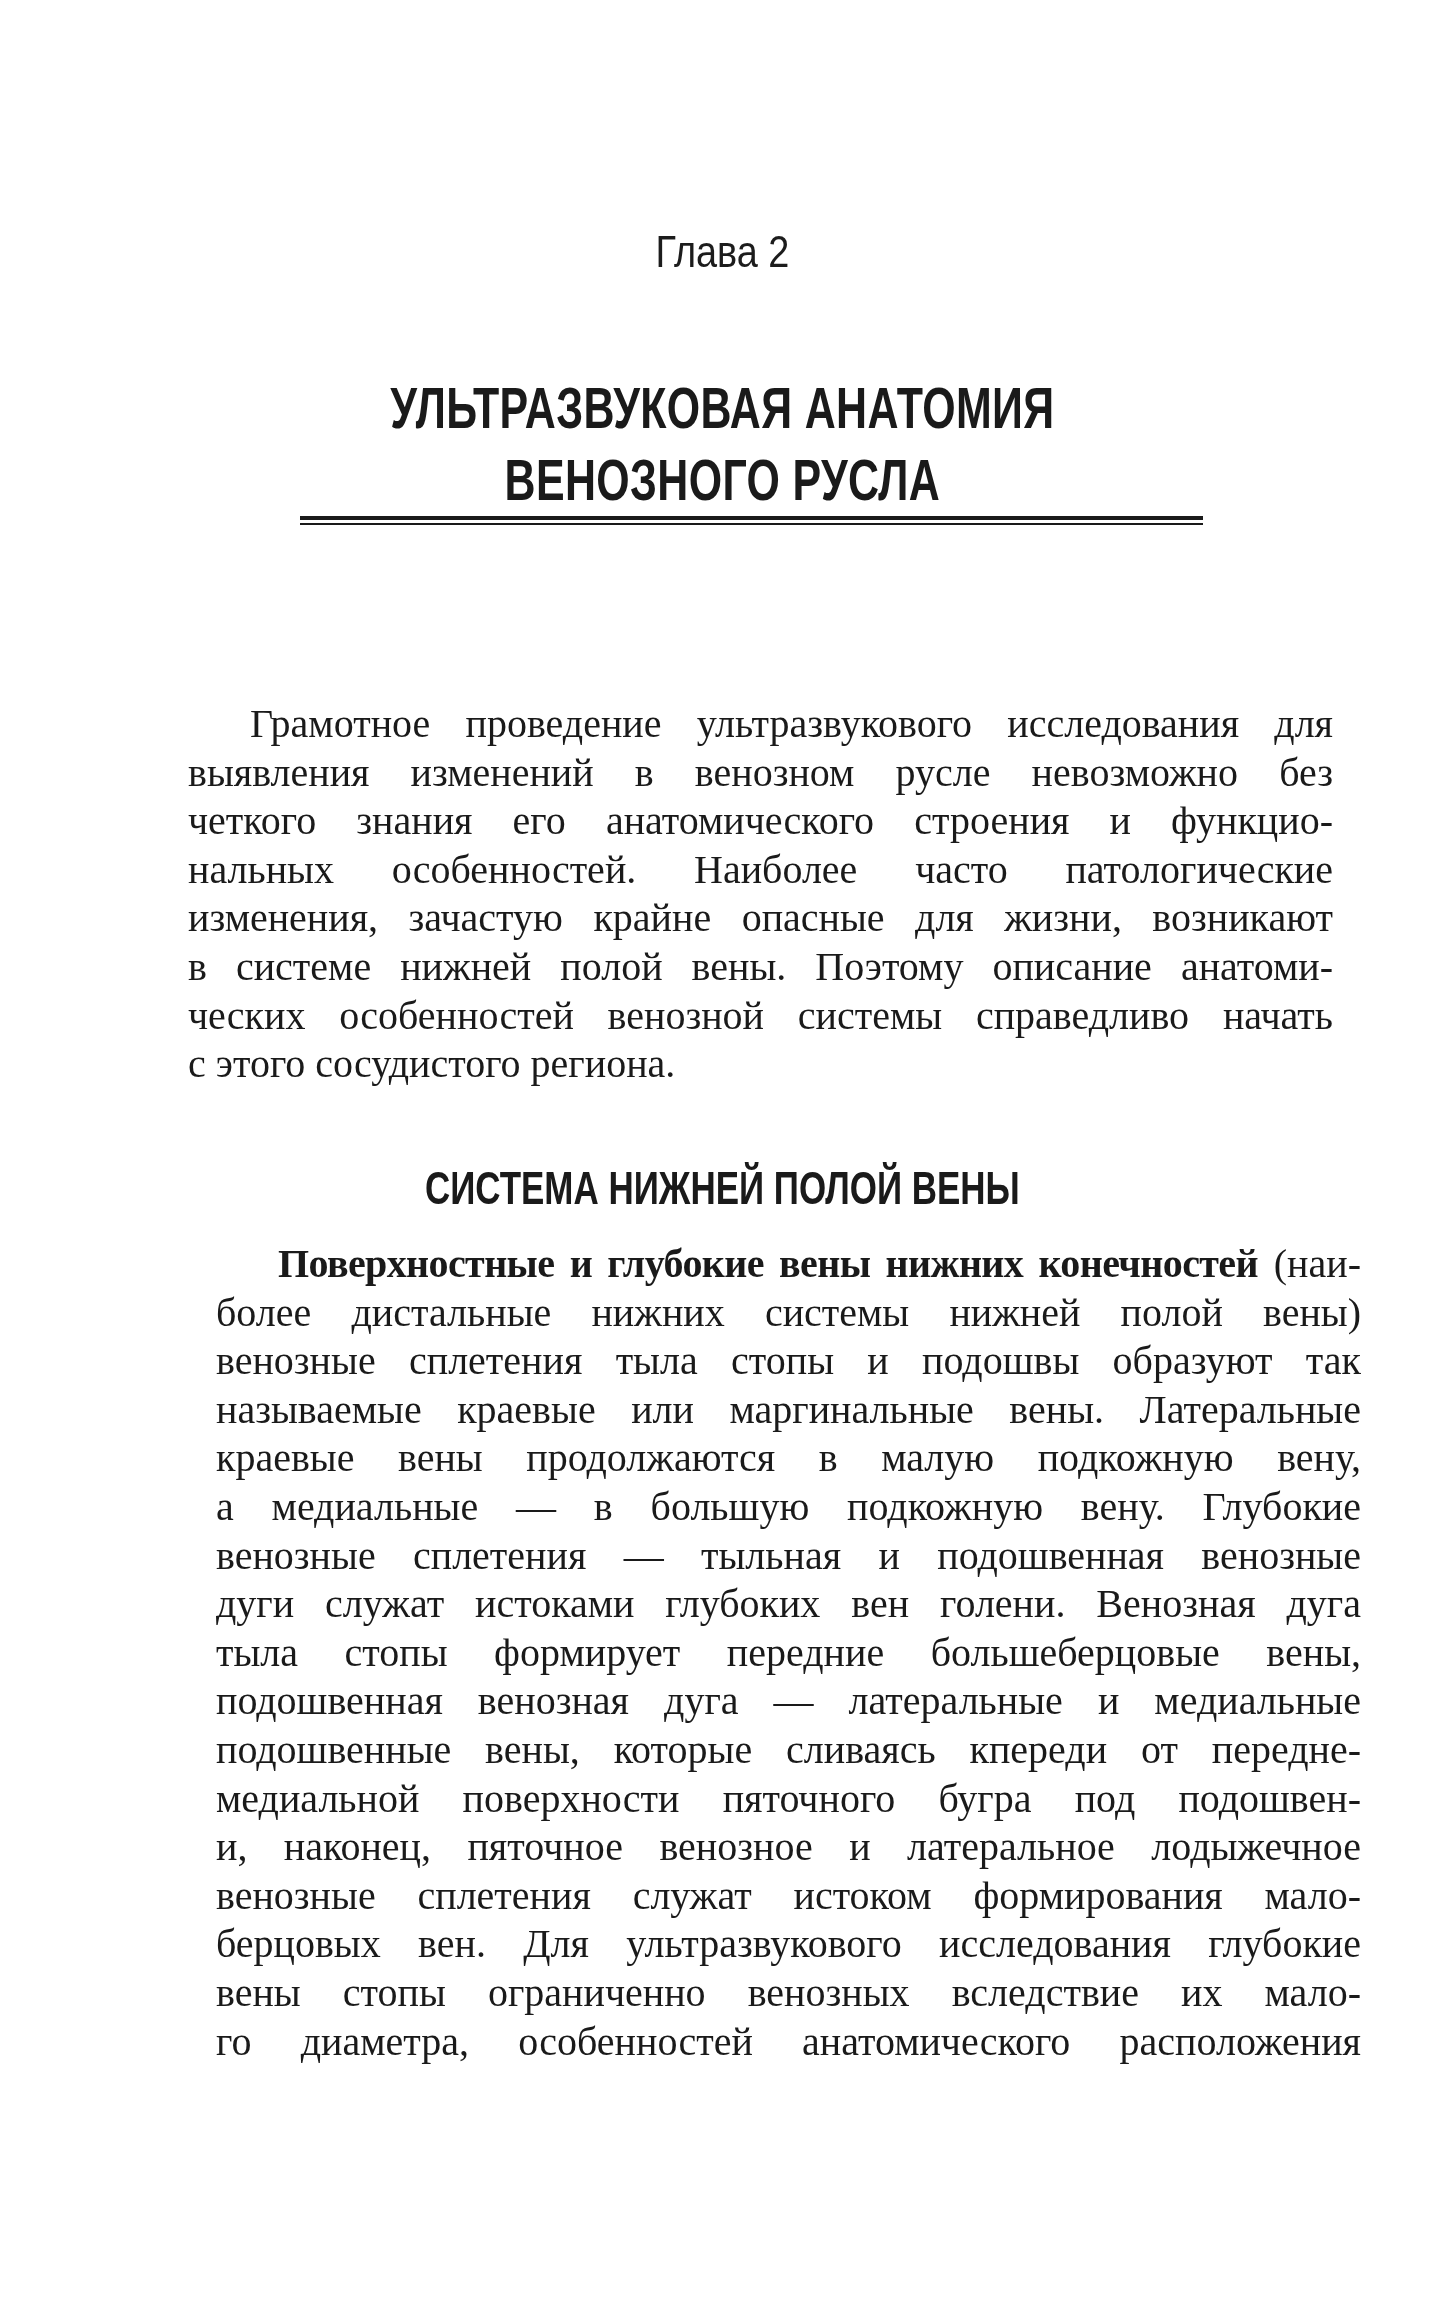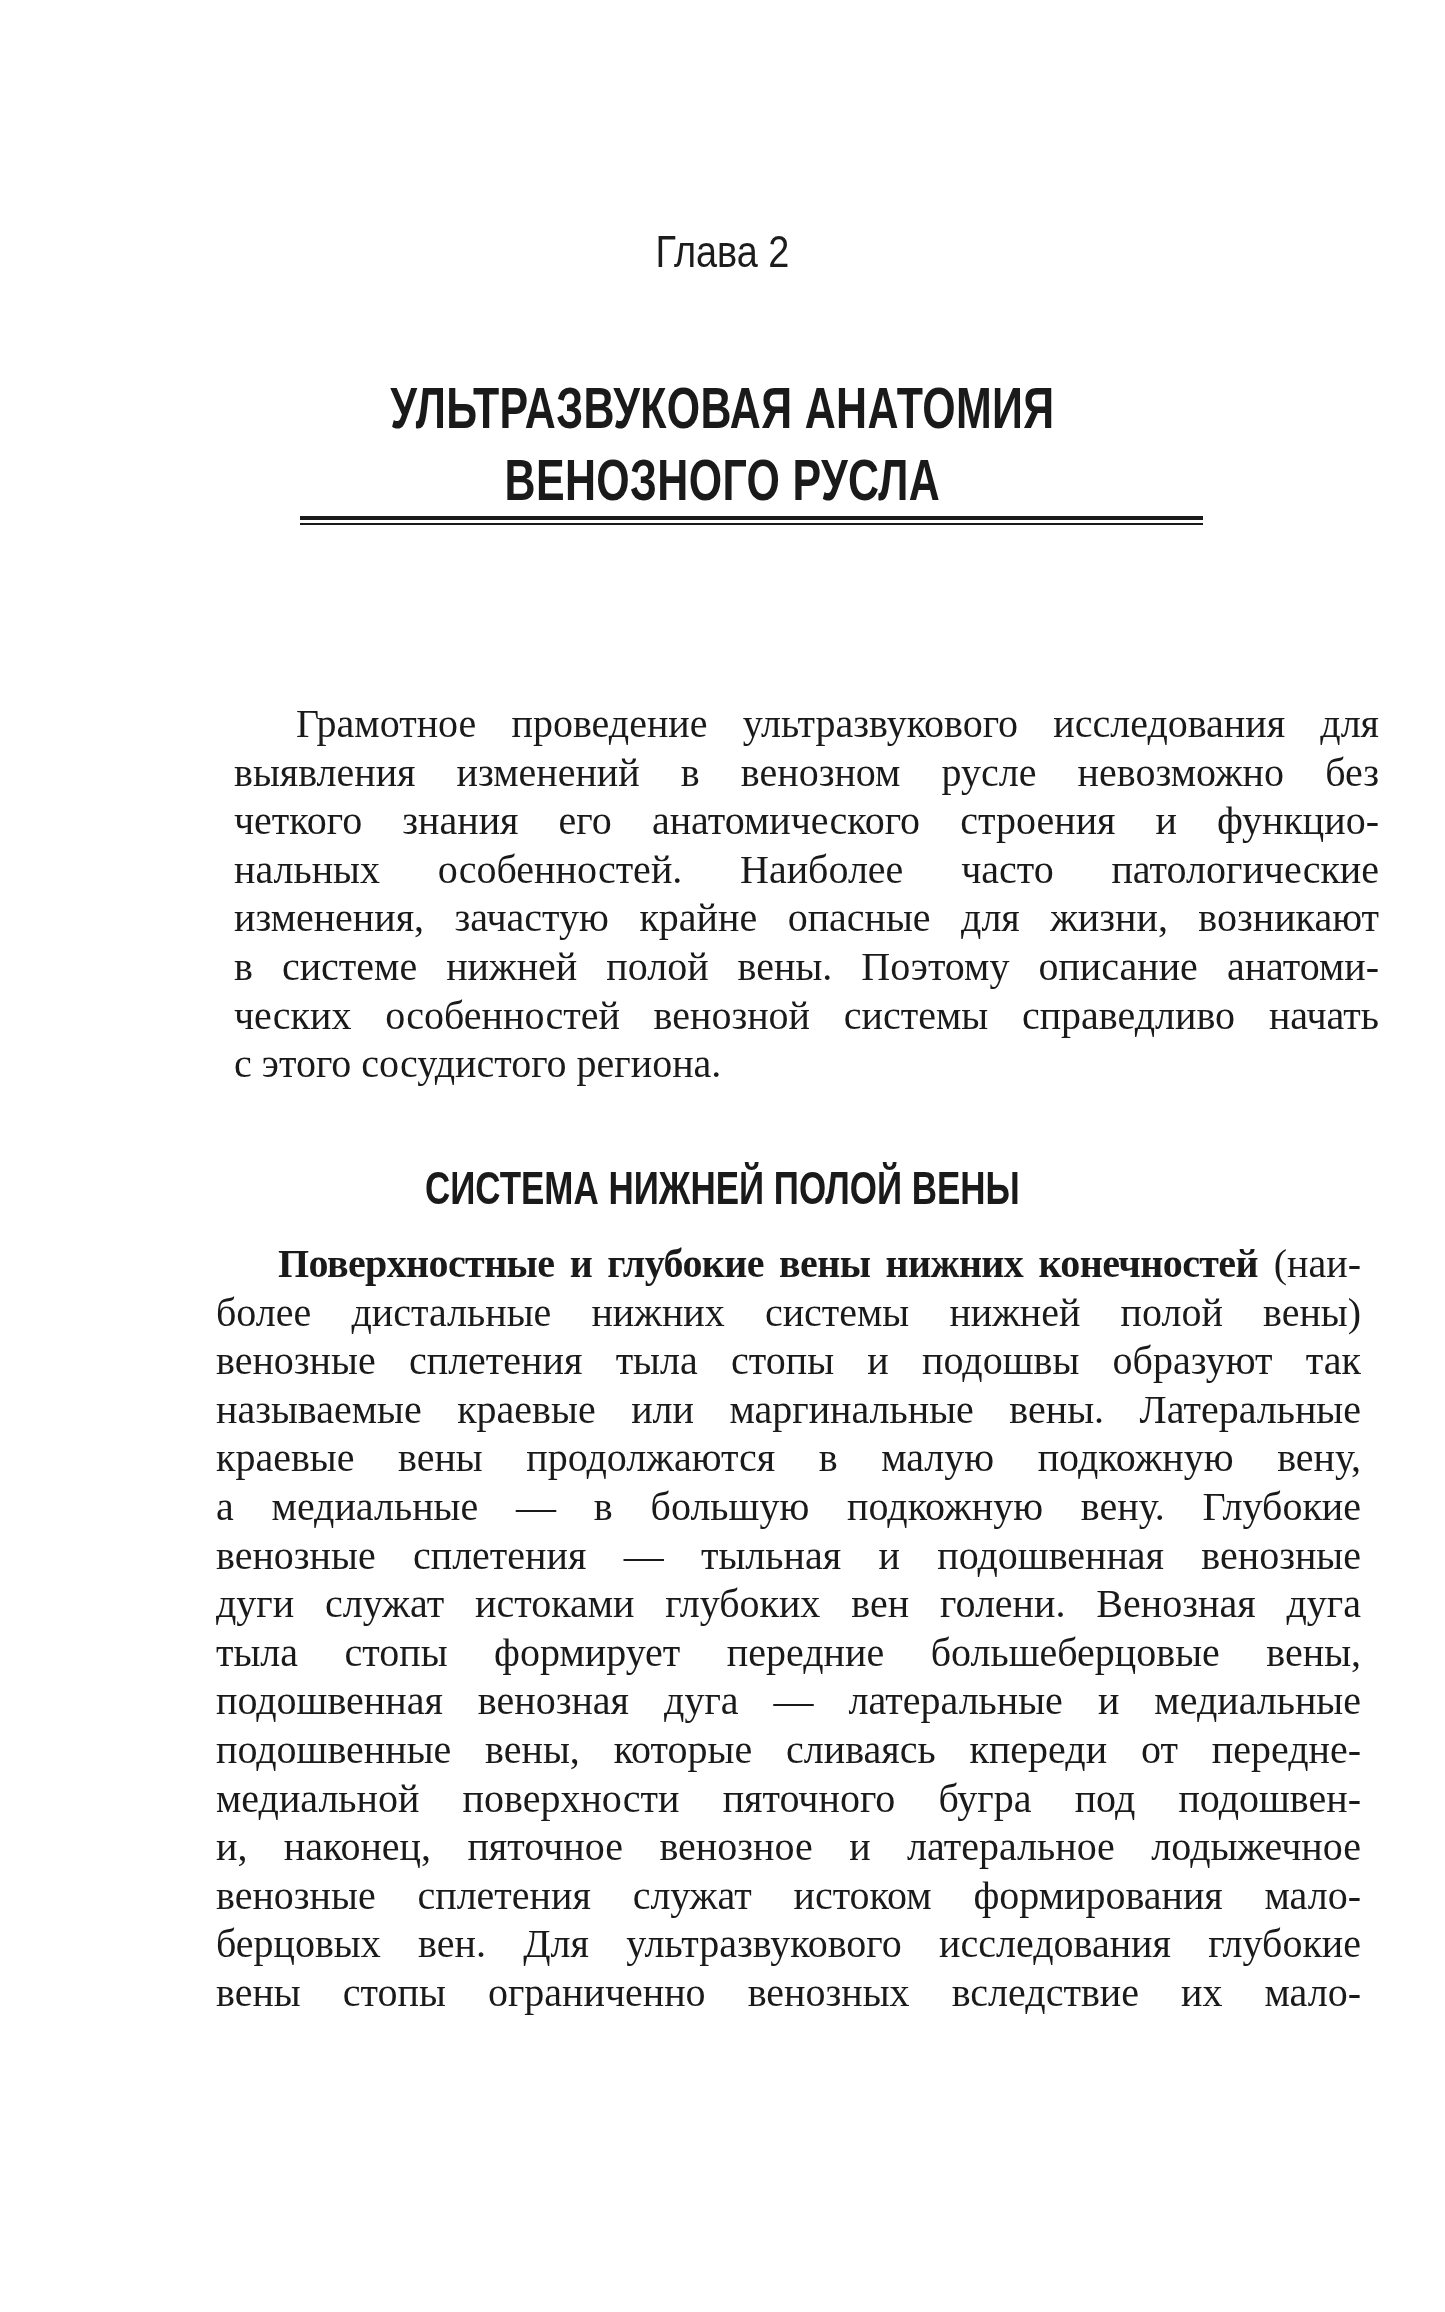--- a/index.html
+++ b/index.html
@@ -82,21 +82,21 @@
       white-space: nowrap;
       height: 48.6px;
       overflow: visible;
     }
     .text-block .line.last {
       text-align-last: left;
     }
     .text-block .line.indent {
       padding-left: 62px;
     }
-    .para-1 { top: 700px; margin-left: 46px; }
+    .para-1 { top: 700px; }
     .para-2 { top: 1240px; margin-left: 28px; }
     .section-heading {
       position: absolute;
       top: 1160px;
       left: 0;
       width: 1445px;
       text-align: center;
       font-family: "Liberation Sans", sans-serif;
       font-weight: bold;
       font-size: 46px;
@@ -150,15 +150,16 @@
     <span class="line">венозные сплетения — тыльная и подошвенная венозные</span>
     <span class="line">дуги служат истоками глубоких вен голени. Венозная дуга</span>
     <span class="line">тыла стопы формирует передние большеберцовые вены,</span>
     <span class="line">подошвенная венозная дуга — латеральные и медиальные</span>
     <span class="line">подошвенные вены, которые сливаясь кпереди от передне-</span>
     <span class="line">медиальной поверхности пяточного бугра под подошвен-</span>
     <span class="line">и, наконец, пяточное венозное и латеральное лодыжечное</span>
     <span class="line">венозные сплетения служат истоком формирования мало-</span>
     <span class="line">берцовых вен. Для ультразвукового исследования глубокие</span>
     <span class="line">вены стопы ограниченно венозных вследствие их мало-</span>
+    <span class="line">го диаметра, особенностей анатомического расположения</span>
   </div>
 
 </div>
 
 </body></html>

